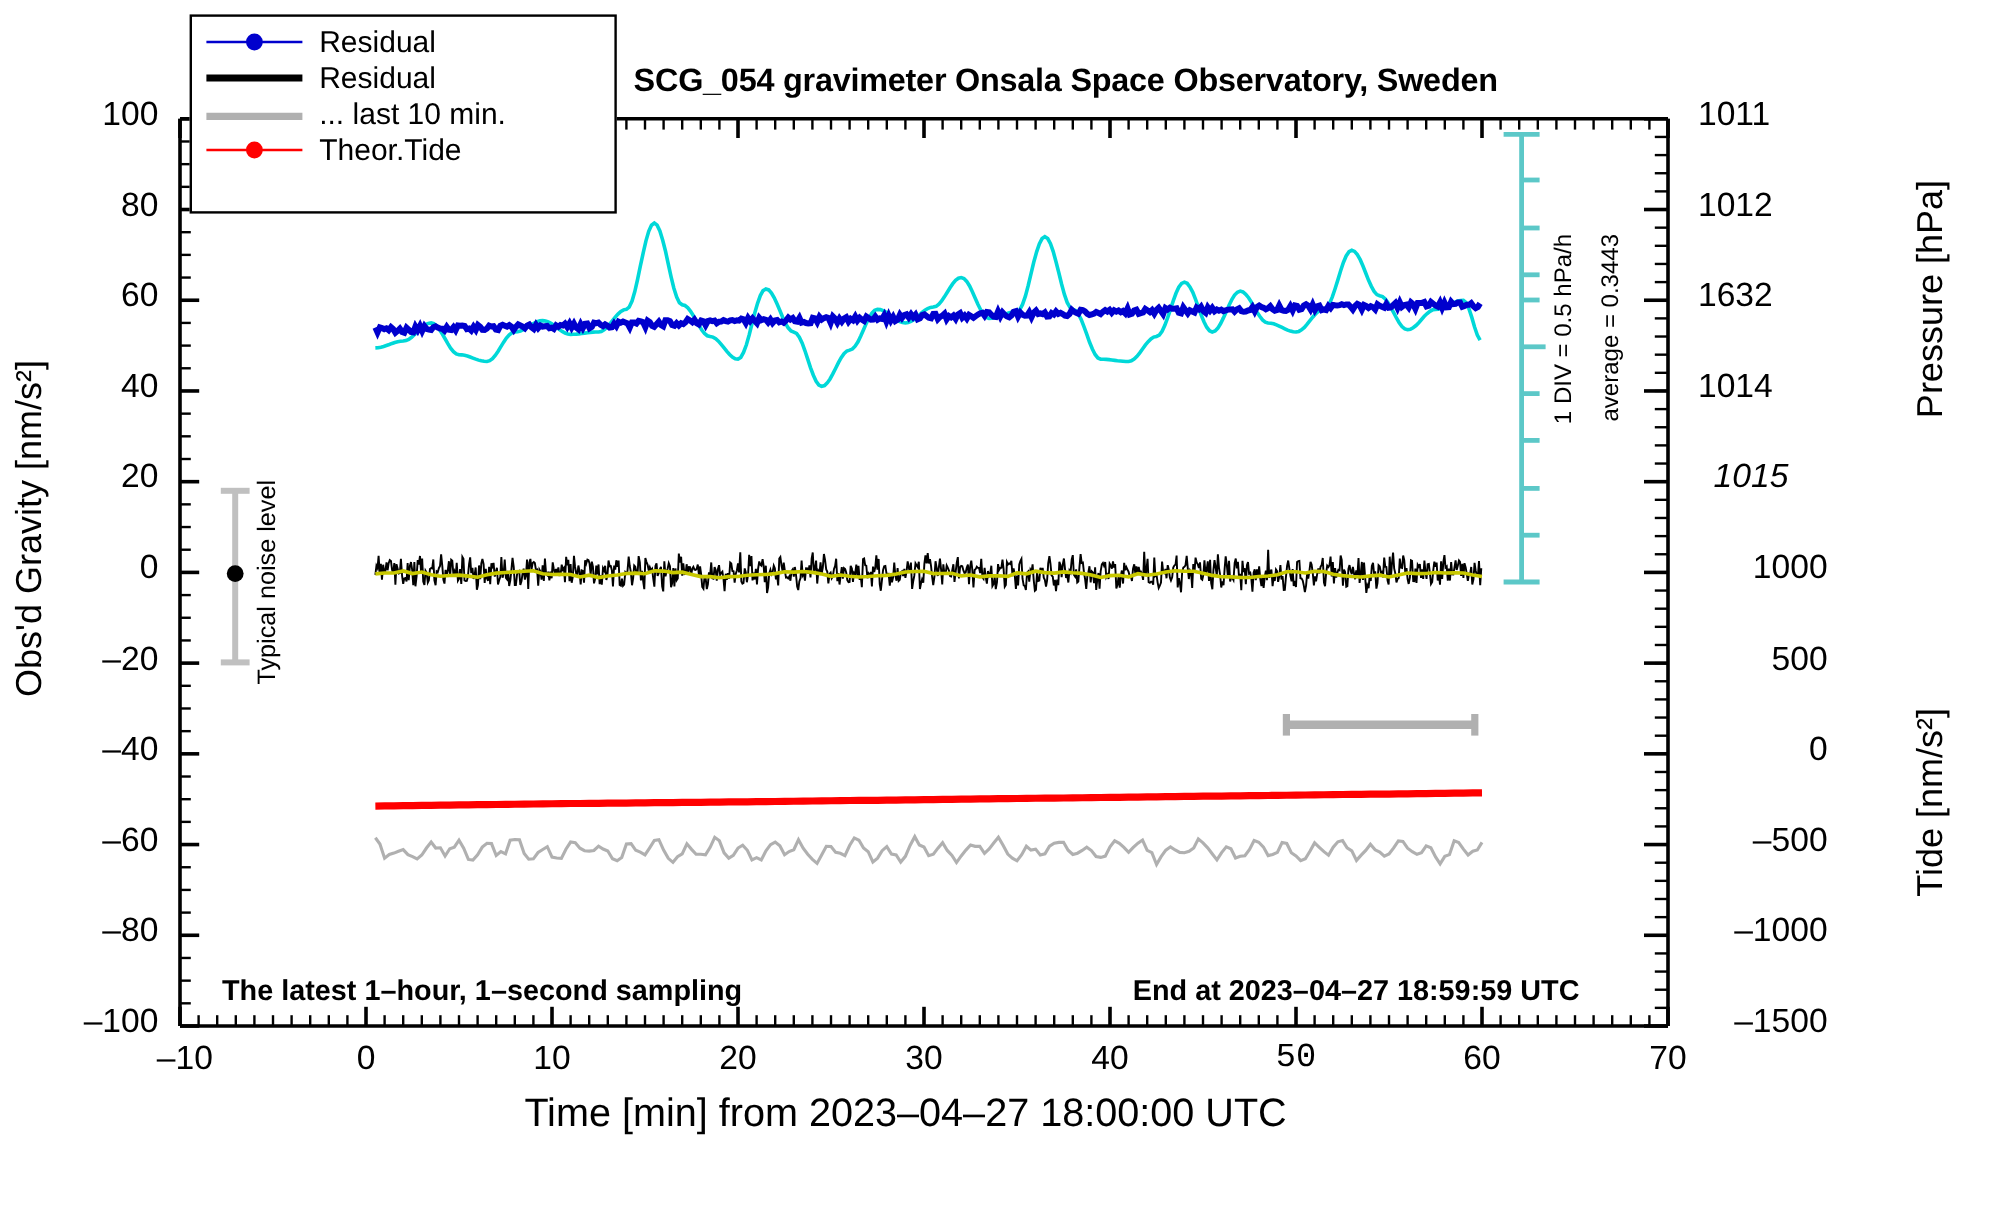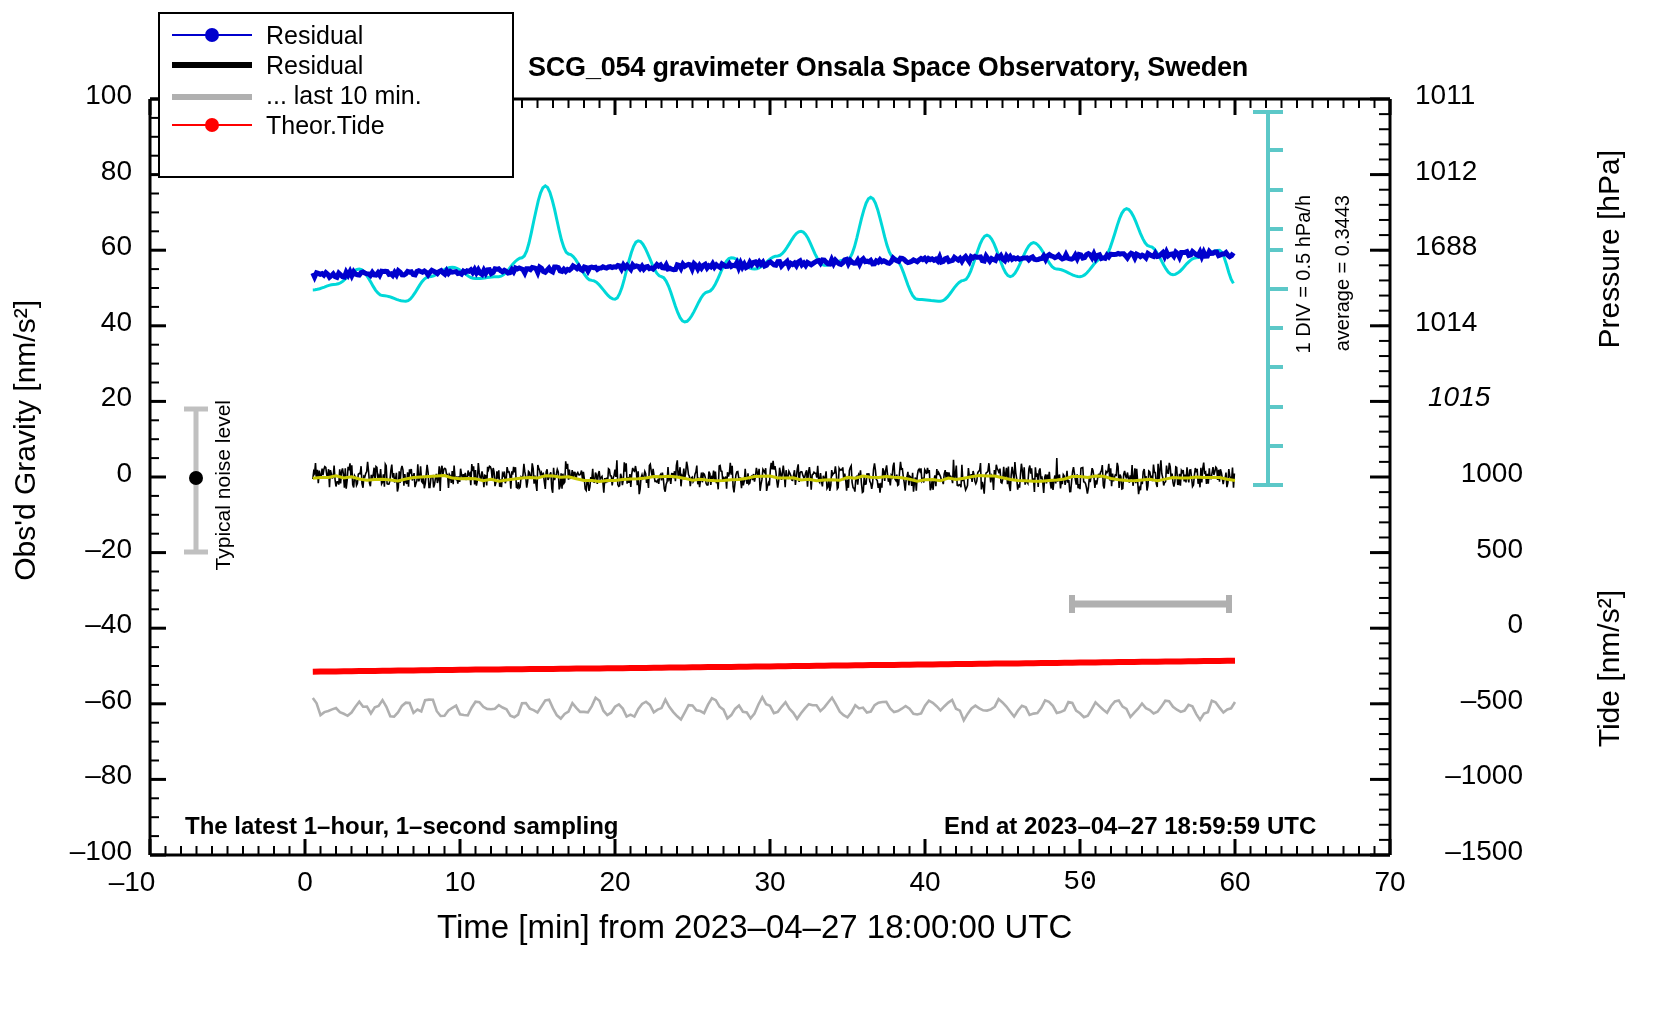--- a/index.html
+++ b/index.html
@@ -366,34 +366,34 @@
     <div class="abs ticklab" style="left: 0px; top: 305.8px; width: 132px; text-align: right;">40</div>
     <div class="abs ticklab" style="left: 0px; top: 381.4px; width: 132px; text-align: right;">20</div>
     <div class="abs ticklab" style="left: 0px; top: 457px; width: 132px; text-align: right;">0</div>
     <div class="abs ticklab" style="left: 0px; top: 532.6px; width: 132px; text-align: right;">–20</div>
     <div class="abs ticklab" style="left: 0px; top: 608.2px; width: 132px; text-align: right;">–40</div>
     <div class="abs ticklab" style="left: 0px; top: 683.8px; width: 132px; text-align: right;">–60</div>
     <div class="abs ticklab" style="left: 0px; top: 759.4px; width: 132px; text-align: right;">–80</div>
     <div class="abs ticklab" style="left: 0px; top: 835px; width: 132px; text-align: right;">–100</div>
   </div>
 <div id="lab-bottom">
-    <div class="abs ticklab" style="left: 92px; top: 866px; width: 80px; text-align: center;">–10</div>
+    <div class="abs ticklab" style="left: 114px; top: 866px; width: 80px; text-align: center;">–10</div>
     <div class="abs ticklab" style="left: 265px; top: 866px; width: 80px; text-align: center;">0</div>
     <div class="abs ticklab" style="left: 420px; top: 866px; width: 80px; text-align: center;">10</div>
     <div class="abs ticklab" style="left: 575px; top: 866px; width: 80px; text-align: center;">20</div>
     <div class="abs ticklab" style="left: 730px; top: 866px; width: 80px; text-align: center;">30</div>
     <div class="abs ticklab" style="left: 885px; top: 866px; width: 80px; text-align: center;">40</div>
     <div class="abs ticklab" style="left: 1040px; top: 866px; width: 80px; text-align: center; font-family: Liberation Mono, monospace;">50</div>
     <div class="abs ticklab" style="left: 1195px; top: 866px; width: 80px; text-align: center;">60</div>
     <div class="abs ticklab" style="left: 1350px; top: 866px; width: 80px; text-align: center;">70</div>
   </div>
 <div id="lab-press">
     <div class="abs ticklab" style="left: 1428px; top: 381.4px; font-style: italic;">1015</div>
     <div class="abs ticklab" style="left: 1415px; top: 305.8px;">1014</div>
-    <div class="abs ticklab" style="left: 1415px; top: 230.2px;">1688</div>
+    <div class="abs ticklab" style="left: 1415px; top: 230.2px;">1632</div>
     <div class="abs ticklab" style="left: 1415px; top: 154.6px;">1012</div>
     <div class="abs ticklab" style="left: 1415px; top: 79px;">1011</div>
   </div>
 <div id="lab-tide">
     <div class="abs ticklab" style="left: 1415px; top: 457px; width: 108px; text-align: right;">1000</div>
     <div class="abs ticklab" style="left: 1415px; top: 532.6px; width: 108px; text-align: right;">500</div>
     <div class="abs ticklab" style="left: 1415px; top: 608.2px; width: 108px; text-align: right;">0</div>
     <div class="abs ticklab" style="left: 1415px; top: 683.8px; width: 108px; text-align: right;">–500</div>
     <div class="abs ticklab" style="left: 1415px; top: 759.4px; width: 108px; text-align: right;">–1000</div>
     <div class="abs ticklab" style="left: 1415px; top: 835px; width: 108px; text-align: right;">–1500</div>

